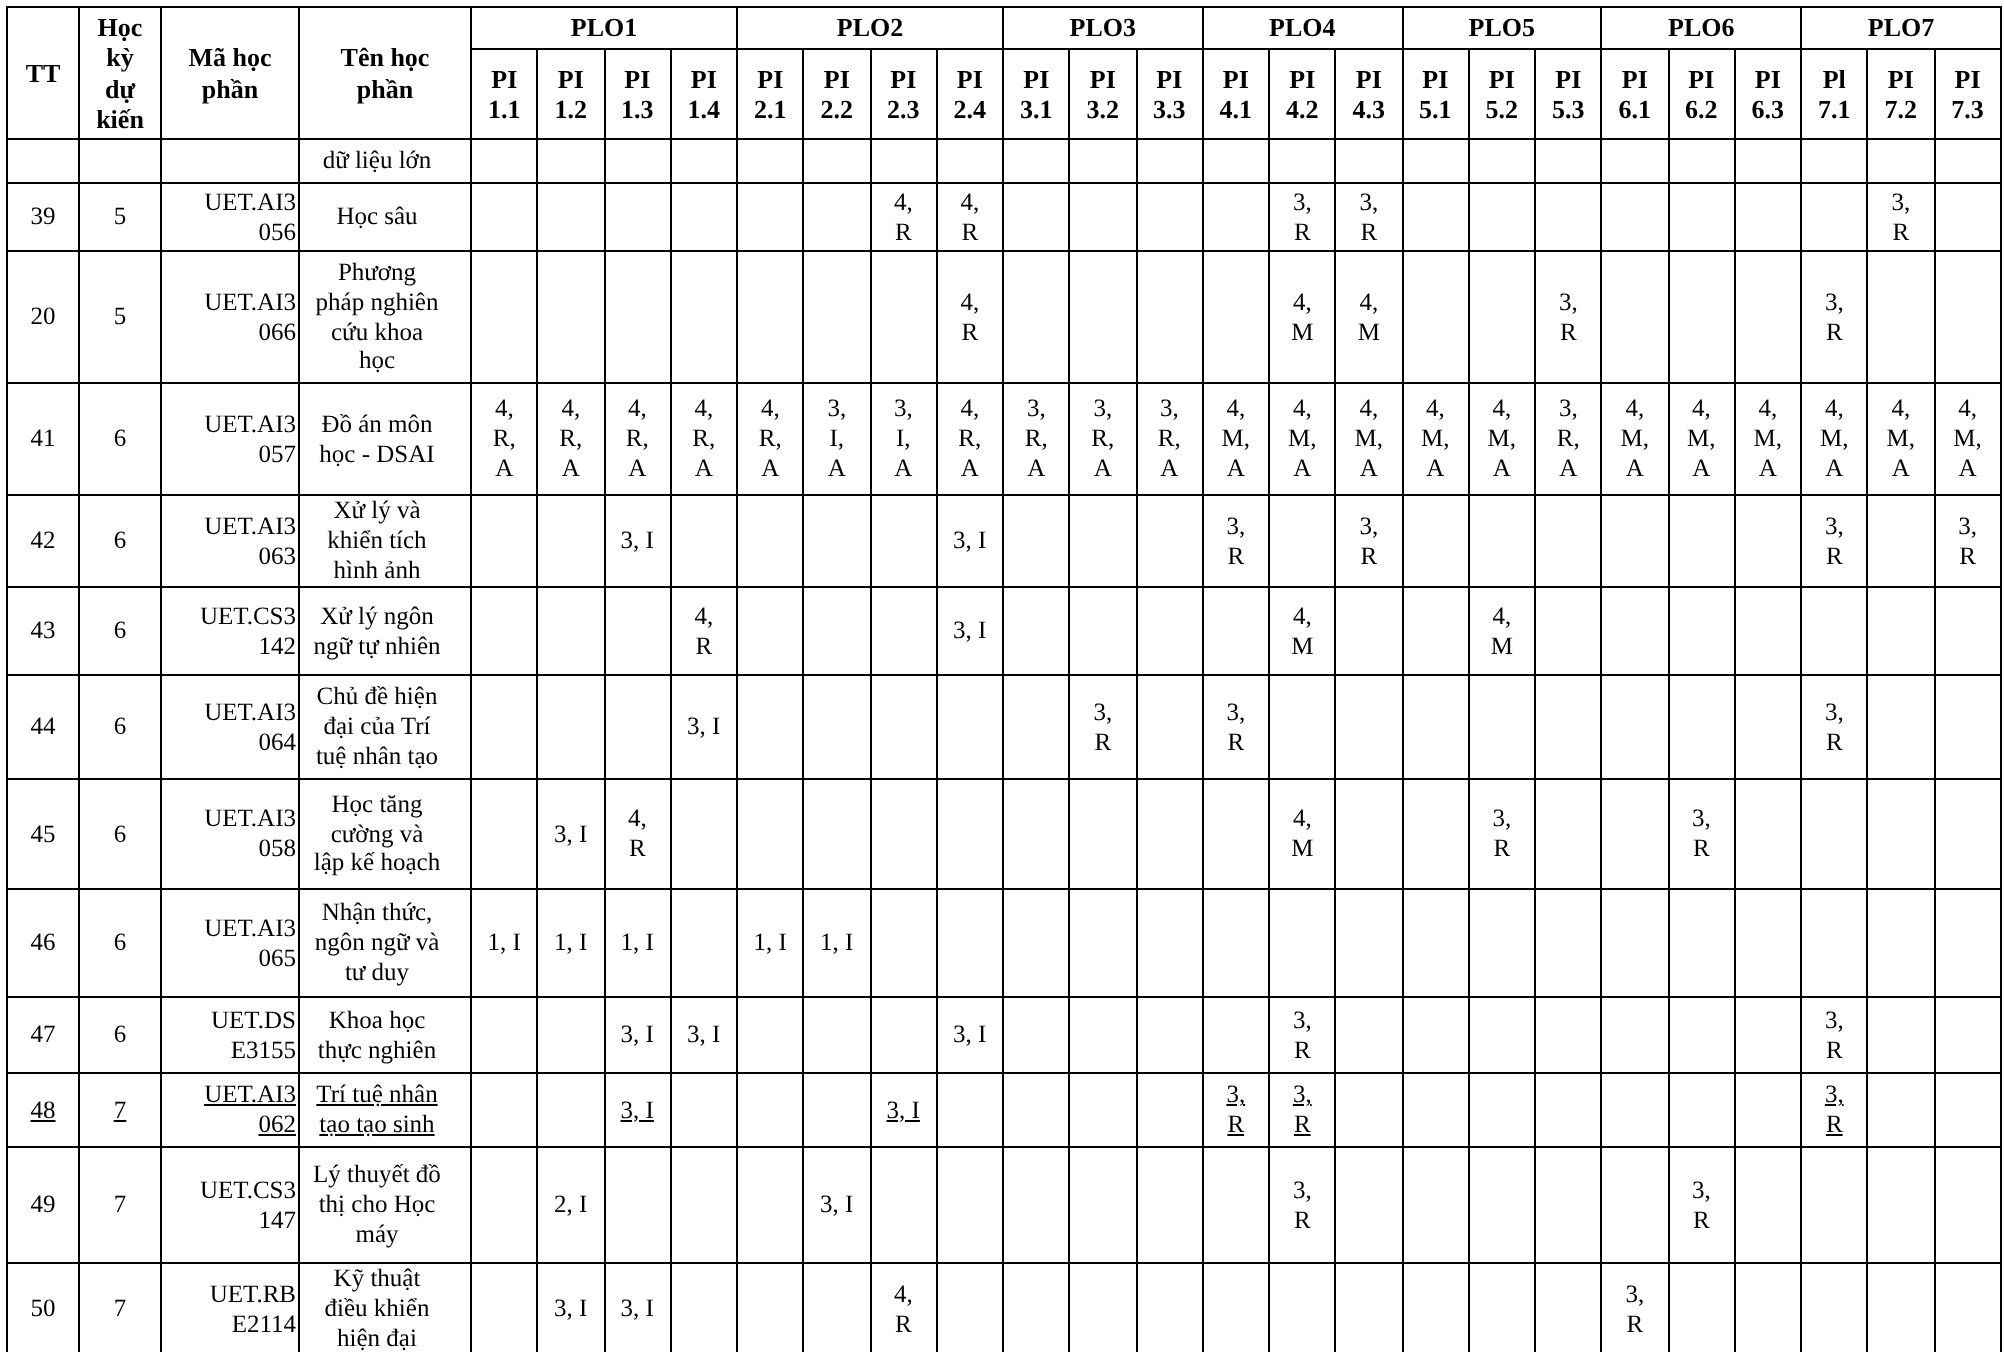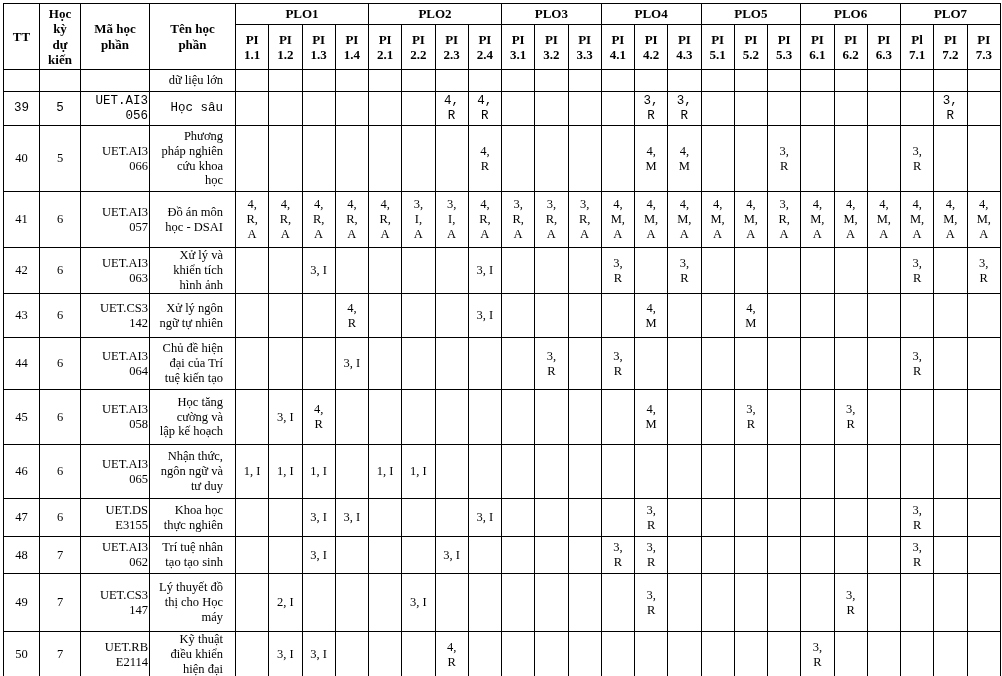--- a/index.html
+++ b/index.html
@@ -5,21 +5,21 @@
   html,body{margin:0;padding:0;background:#ffffff;}
   body{width:1002px;height:676px;overflow:hidden;}
   .wrap{padding:3px 0 0 3px;}
   table{border-collapse:collapse;table-layout:fixed;width:998px;
         font-family:"Liberation Serif","DejaVu Serif",serif;color:#000;}
   th,td{border:1px solid #000;padding:0 1px;text-align:center;vertical-align:middle;
         font-size:12.5px;line-height:1.18;white-space:pre-line;overflow:hidden;}
   th{font-weight:bold;font-size:13px;}
   thead tr.plo-row th{height:20px;}
   thead tr.pi-row th{height:44px;}
-  td.name-cell{text-align:right;padding-left:4px;padding-right:12px;}
+  td.name-cell{text-align:center;padding-left:4px;padding-right:12px;}
   td.code-cell{text-align:right;padding-left:0;}
 </style>
 </head>
 <body>
 
 <div class="wrap">
   <table>
     <colgroup>
       <col style="width:36px">
         <col style="width:41px">
@@ -117,21 +117,21 @@
           <td></td>
           <td></td>
           <td></td>
           <td></td>
           <td></td>
           <td></td>
           <td></td>
           <td></td>
           <td></td>
         </tr>
-        <tr style="height: 34px; font-family: Liberation Mono, monospace;">
+        <tr style="height: 34px;">
           <td>39</td>
           <td>5</td>
           <td class="code-cell">UET.AI3
 056</td>
           <td class="name-cell">Học sâu</td>
           <td></td>
           <td></td>
           <td></td>
           <td></td>
           <td></td>
@@ -153,21 +153,21 @@
           <td></td>
           <td></td>
           <td></td>
           <td></td>
           <td></td>
           <td>3,
 R</td>
           <td></td>
         </tr>
         <tr style="height: 66px;">
-          <td>40</td>
+          <td>20</td>
           <td>5</td>
           <td class="code-cell">UET.AI3
 066</td>
           <td class="name-cell">Phương
 pháp nghiên
 cứu khoa
 học</td>
           <td></td>
           <td></td>
           <td></td>
@@ -344,21 +344,21 @@
           <td></td>
           <td></td>
         </tr>
         <tr style="height: 52px;">
           <td>44</td>
           <td>6</td>
           <td class="code-cell">UET.AI3
 064</td>
           <td class="name-cell">Chủ đề hiện
 đại của Trí
-tuệ kiến tạo</td>
+tuệ nhân tạo</td>
           <td></td>
           <td></td>
           <td></td>
           <td>3, I</td>
           <td></td>
           <td></td>
           <td></td>
           <td></td>
           <td></td>
           <td>3,
@@ -473,21 +473,21 @@
           <td></td>
           <td></td>
           <td></td>
           <td></td>
           <td></td>
           <td>3,
 R</td>
           <td></td>
           <td></td>
         </tr>
-        <tr style="height: 37px;">
+        <tr style="height: 37px; text-decoration: underline;">
           <td>48</td>
           <td>7</td>
           <td class="code-cell">UET.AI3
 062</td>
           <td class="name-cell">Trí tuệ nhân
 tạo tạo sinh</td>
           <td></td>
           <td></td>
           <td>3, I</td>
           <td></td>

